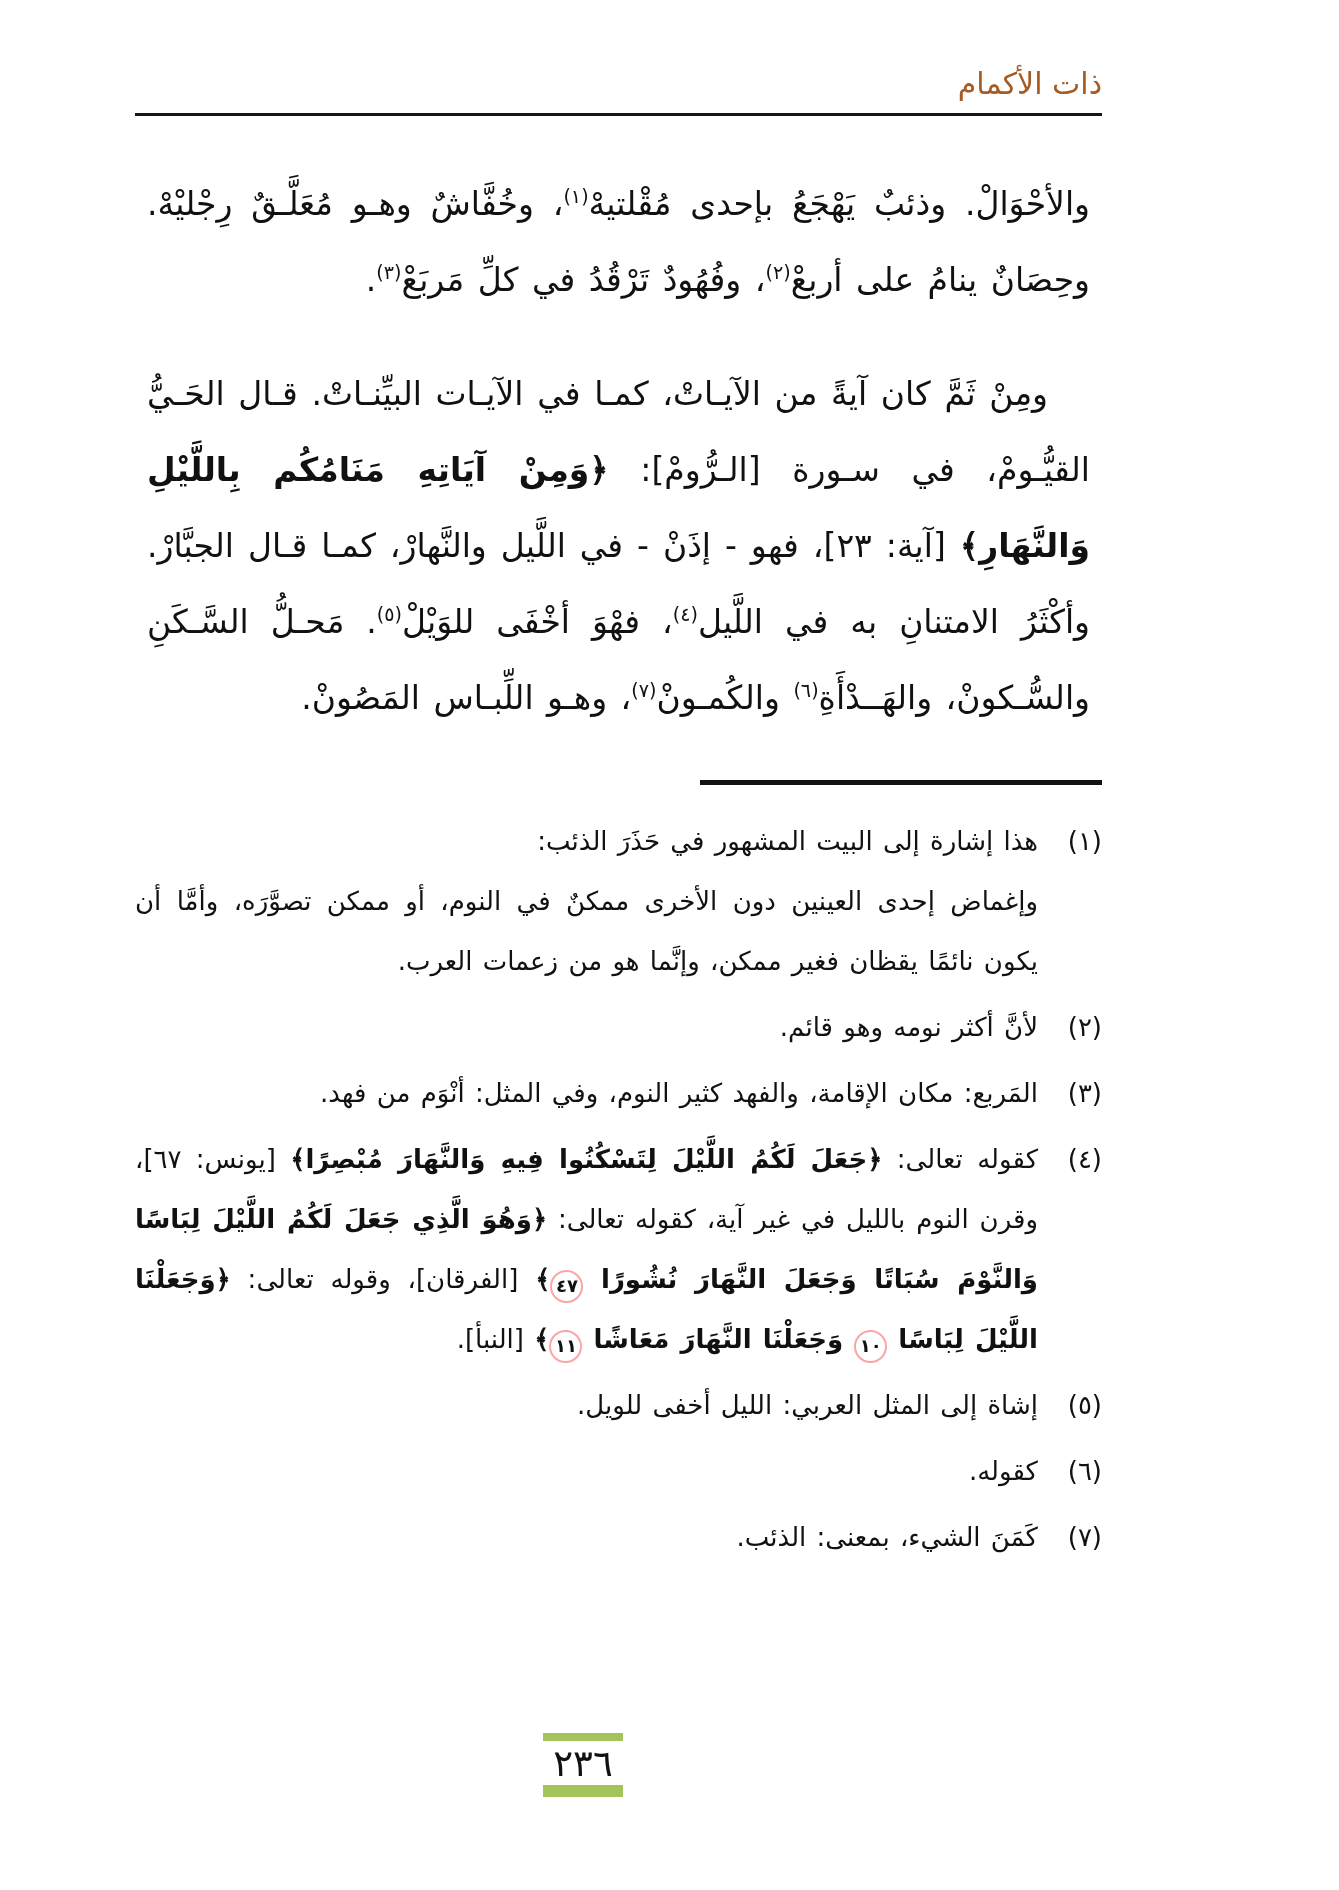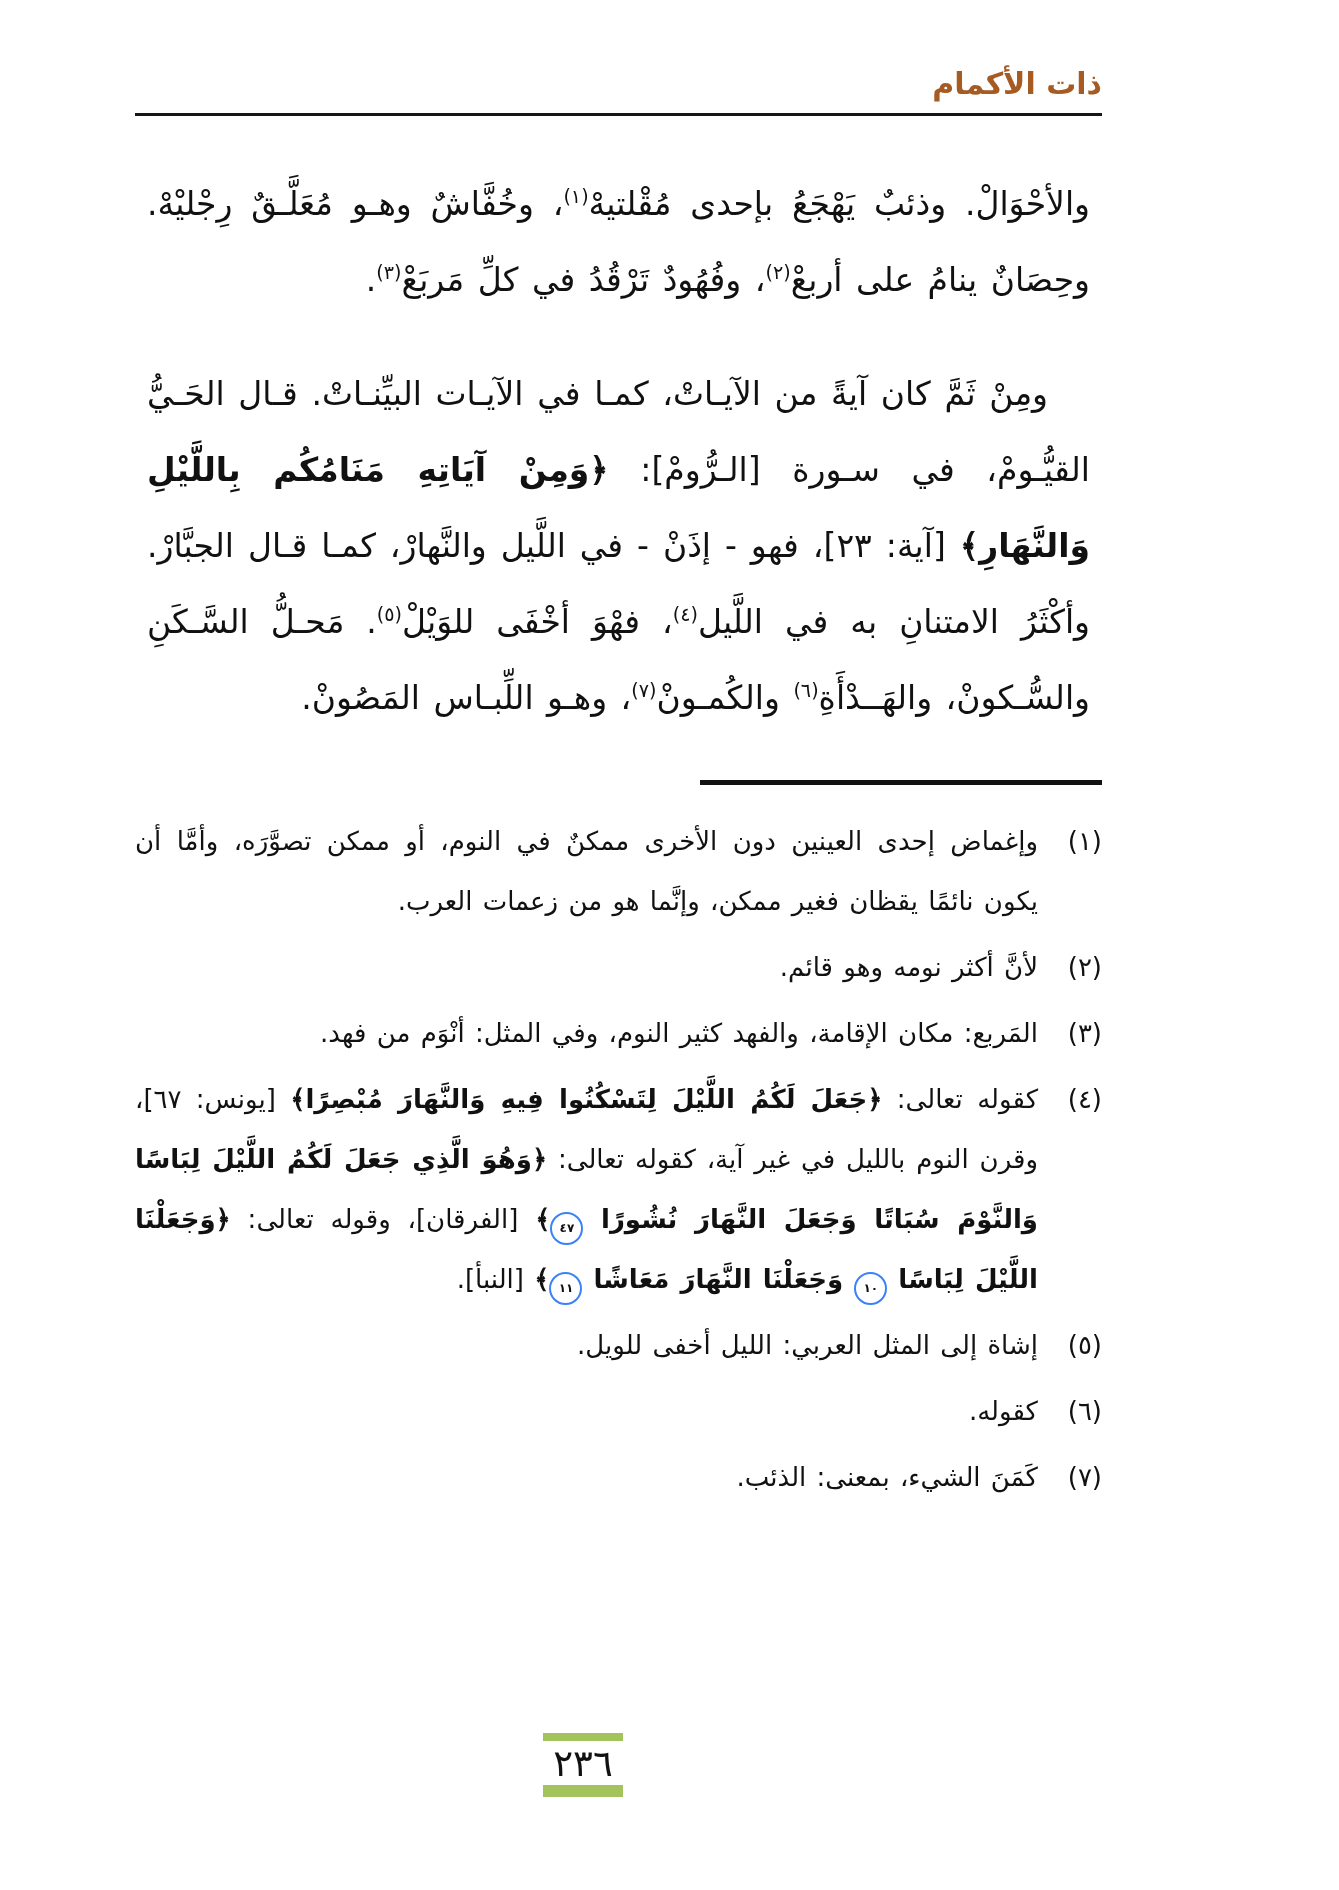--- a/index.html
+++ b/index.html
@@ -10,21 +10,21 @@
     font-family:"DejaVu Sans",sans-serif;
     direction:rtl;
     overflow:hidden;
     color:#111;
   }
   .content{padding:0 237px 0 135px;}
   
   .header{margin-top:64px;}
   .title{
     font-size:30px;
-    font-weight:bold;
+    font-weight:normal;
     letter-spacing:0;
     line-height:40px;
   }
   .header-rule{margin-top:9px;height:3px;background:#161616;}
   
   .body{
     margin-top:50px;
     font-size:33px;
     line-height:76px;
     text-align:justify;
@@ -36,23 +36,23 @@
     font-size:0.58em;
     vertical-align:super;
     line-height:0;
   }
   .quran{font-weight:bold;}
   .ayah{
     display:inline-flex;
     align-items:center;
     justify-content:center;
     min-width:33px;height:33px;
-    border:2px solid #3b82f6;
+    border:2px solid #fca5a5;
     border-radius:50%;
-    font-size:12px;
+    font-size:18px;
     font-weight:bold;
     vertical-align:-4px;
     box-sizing:border-box;
     padding:0 3px;
     line-height:1;
   }
   
   .fn-sep{
     margin-top:44px;
     margin-left:auto;margin-right:0;
@@ -99,20 +99,21 @@
         <p><span class="normal">والأحْوَالْ. وذئبٌ يَهْجَعُ بإحدى مُقْلتيهْ</span><span class="sup">(١)</span><span class="normal">، وخُفَّاشٌ وهـو مُعَلَّـقٌ رِجْليْهْ. وحِصَانٌ ينامُ على أربعْ</span><span class="sup">(٢)</span><span class="normal">، وفُهُودٌ تَرْقُدُ في كلِّ مَربَعْ</span><span class="sup">(٣)</span><span class="normal">.</span></p>
         <p><span class="normal">ومِنْ ثَمَّ كان آيةً من الآيـاتْ، كمـا في الآيـات البيِّنـاتْ. قـال الحَـيُّ القيُّـومْ، في سـورة [الـرُّومْ]: </span><span class="quran">﴿وَمِنْ آيَاتِهِ مَنَامُكُم بِاللَّيْلِ وَالنَّهَارِ﴾</span><span class="normal"> [آية: ٢٣]، فهو - إذَنْ - في اللَّيل والنَّهارْ، كمـا قـال الجبَّارْ. وأكْثَرُ الامتنانِ به في اللَّيل</span><span class="sup">(٤)</span><span class="normal">، فهْوَ أخْفَى للوَيْلْ</span><span class="sup">(٥)</span><span class="normal">. مَحـلُّ السَّـكَنِ والسُّـكونْ، والهَــدْأَةِ</span><span class="sup">(٦)</span><span class="normal"> والكُمـونْ</span><span class="sup">(٧)</span><span class="normal">، وهـو اللِّبـاس المَصُونْ.</span></p>
       </div>
 
     <div class="fn-sep"></div>
 
     <div class="footnotes">
         <div class="fn-item">
           <div class="fn-num">(١)</div>
           <div class="fn-content">
+            <div class="fn-text"><span class="normal">هذا إشارة إلى البيت المشهور في حَذَرَ الذئب:</span></div>
             <div class="fn-verse">
             </div>
             <div class="fn-text"><span class="normal">وإغماض إحدى العينين دون الأخرى ممكنٌ في النوم، أو ممكن تصوَّرَه، وأمَّا أن يكون نائمًا يقظان فغير ممكن، وإنَّما هو من زعمات العرب.</span></div>
           </div>
         </div>
         <div class="fn-item">
           <div class="fn-num">(٢)</div>
           <div class="fn-content">
             <div class="fn-text"><span class="normal">لأنَّ أكثر نومه وهو قائم.</span></div>
           </div>

